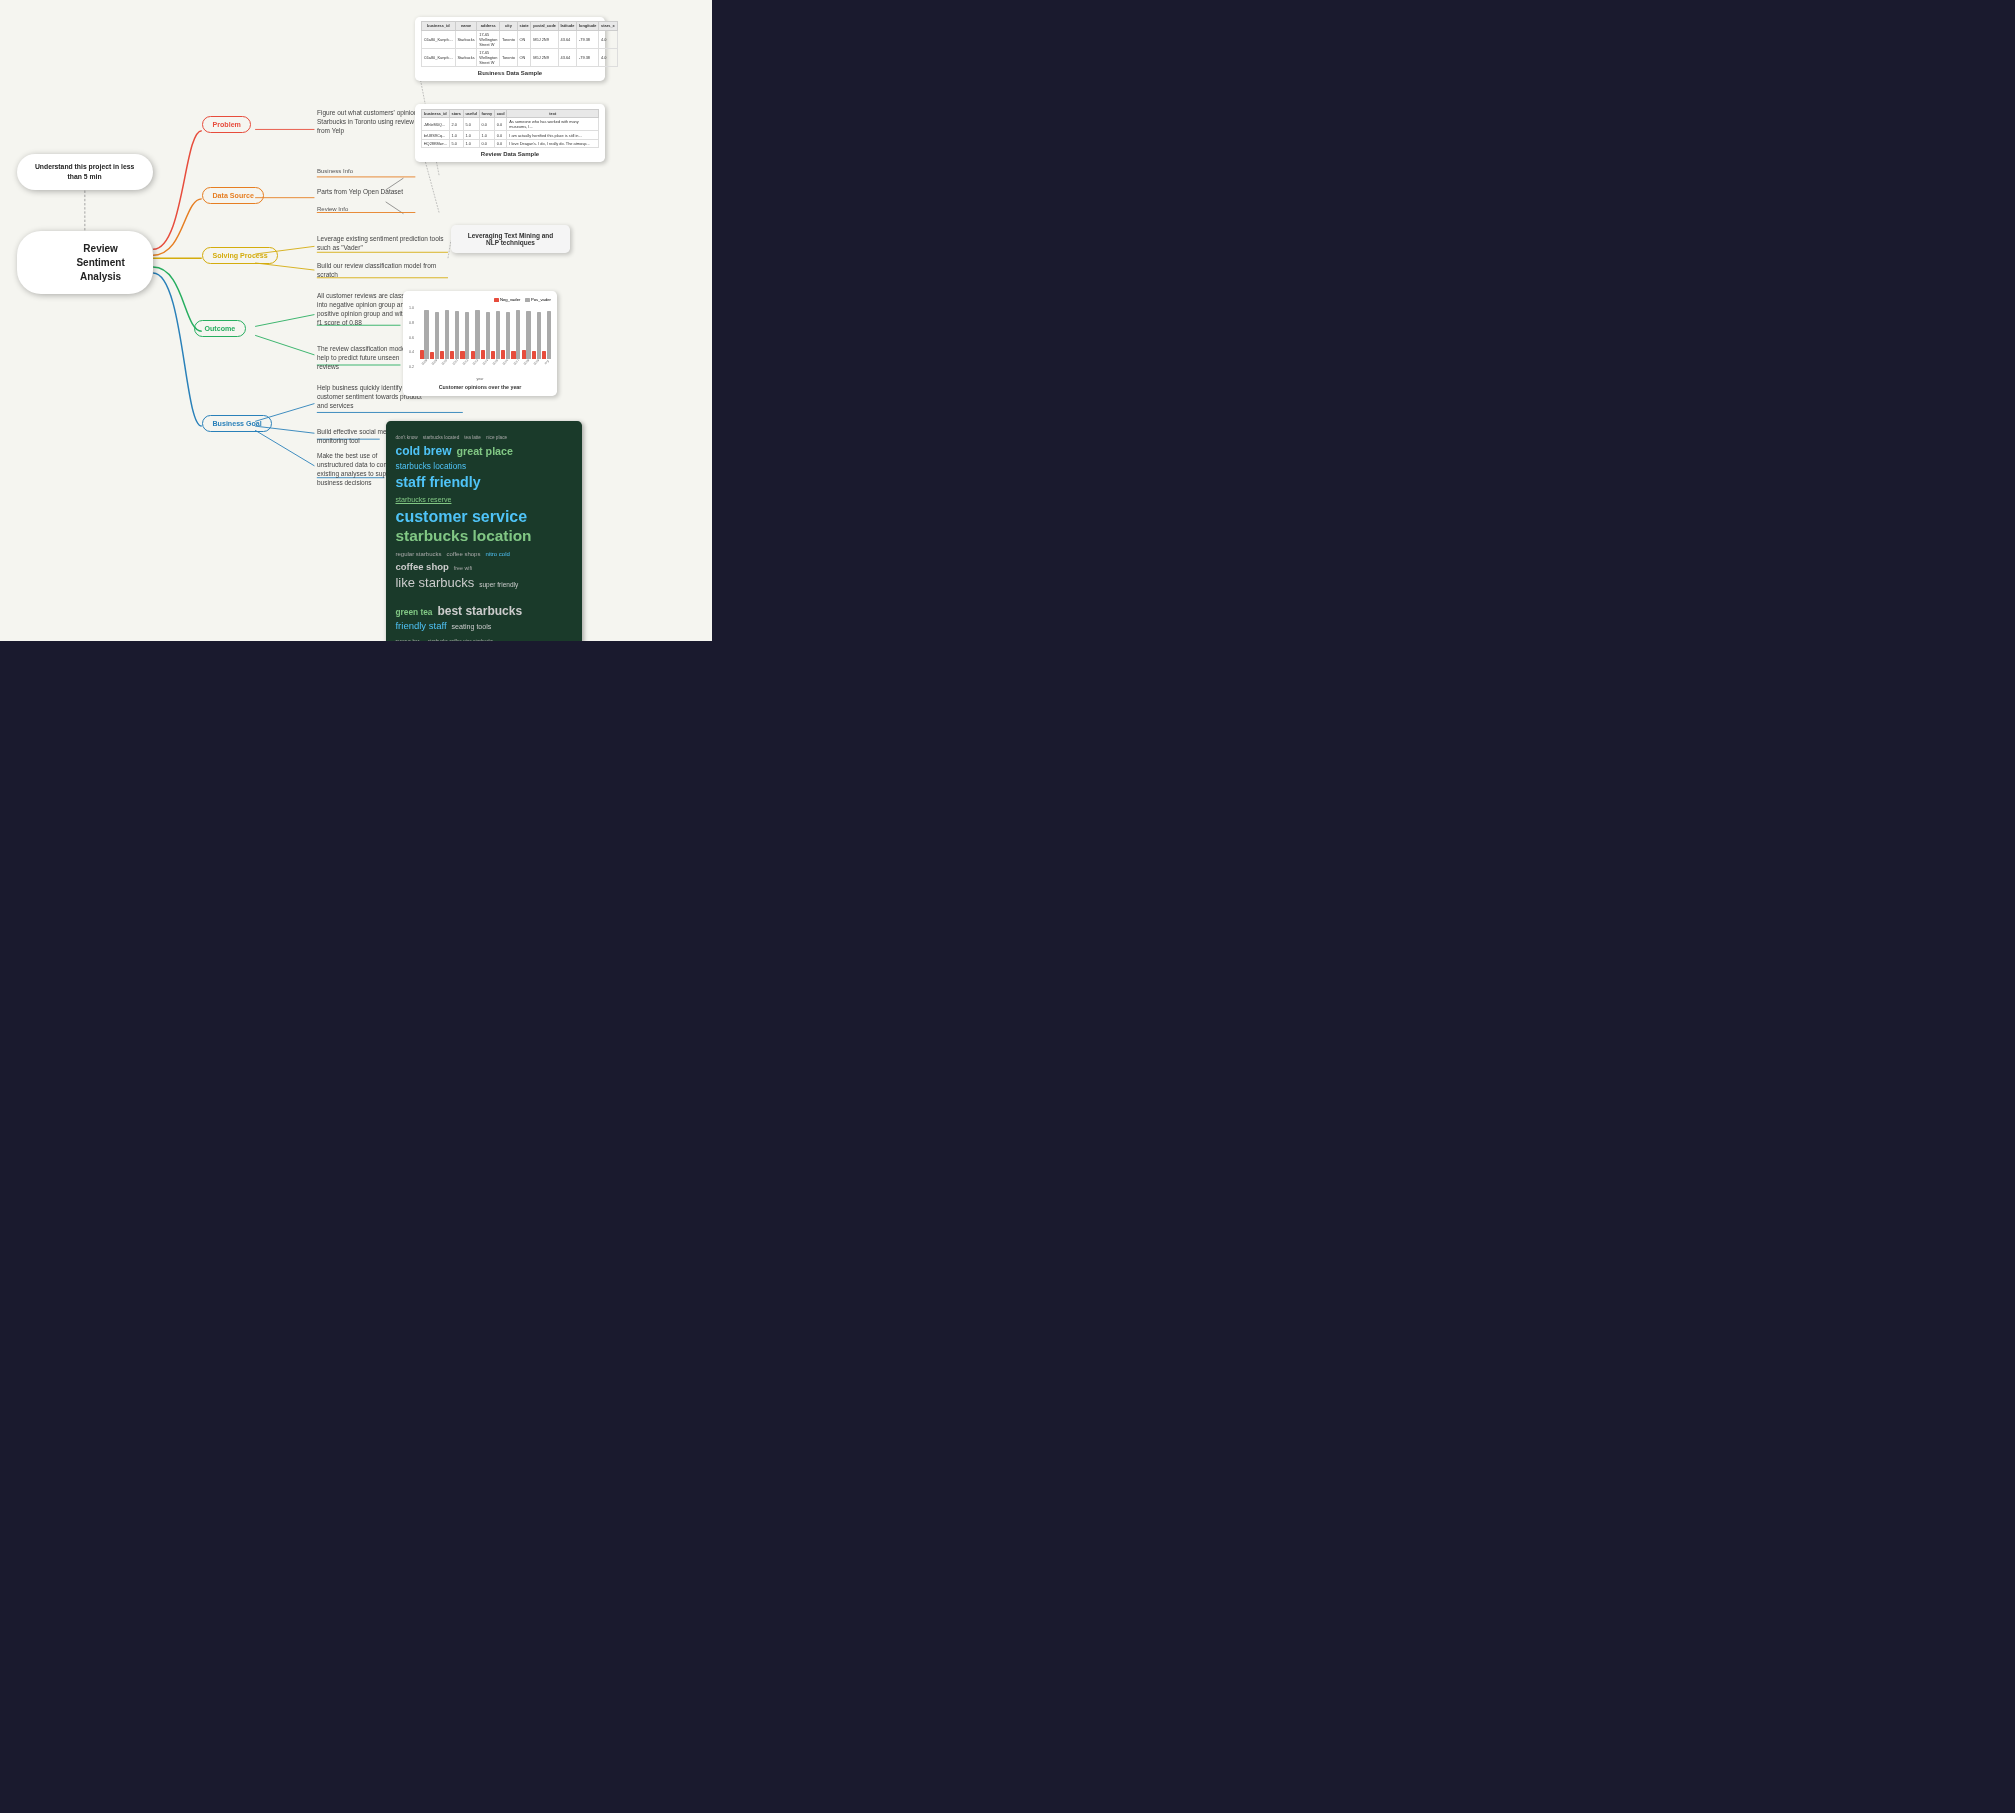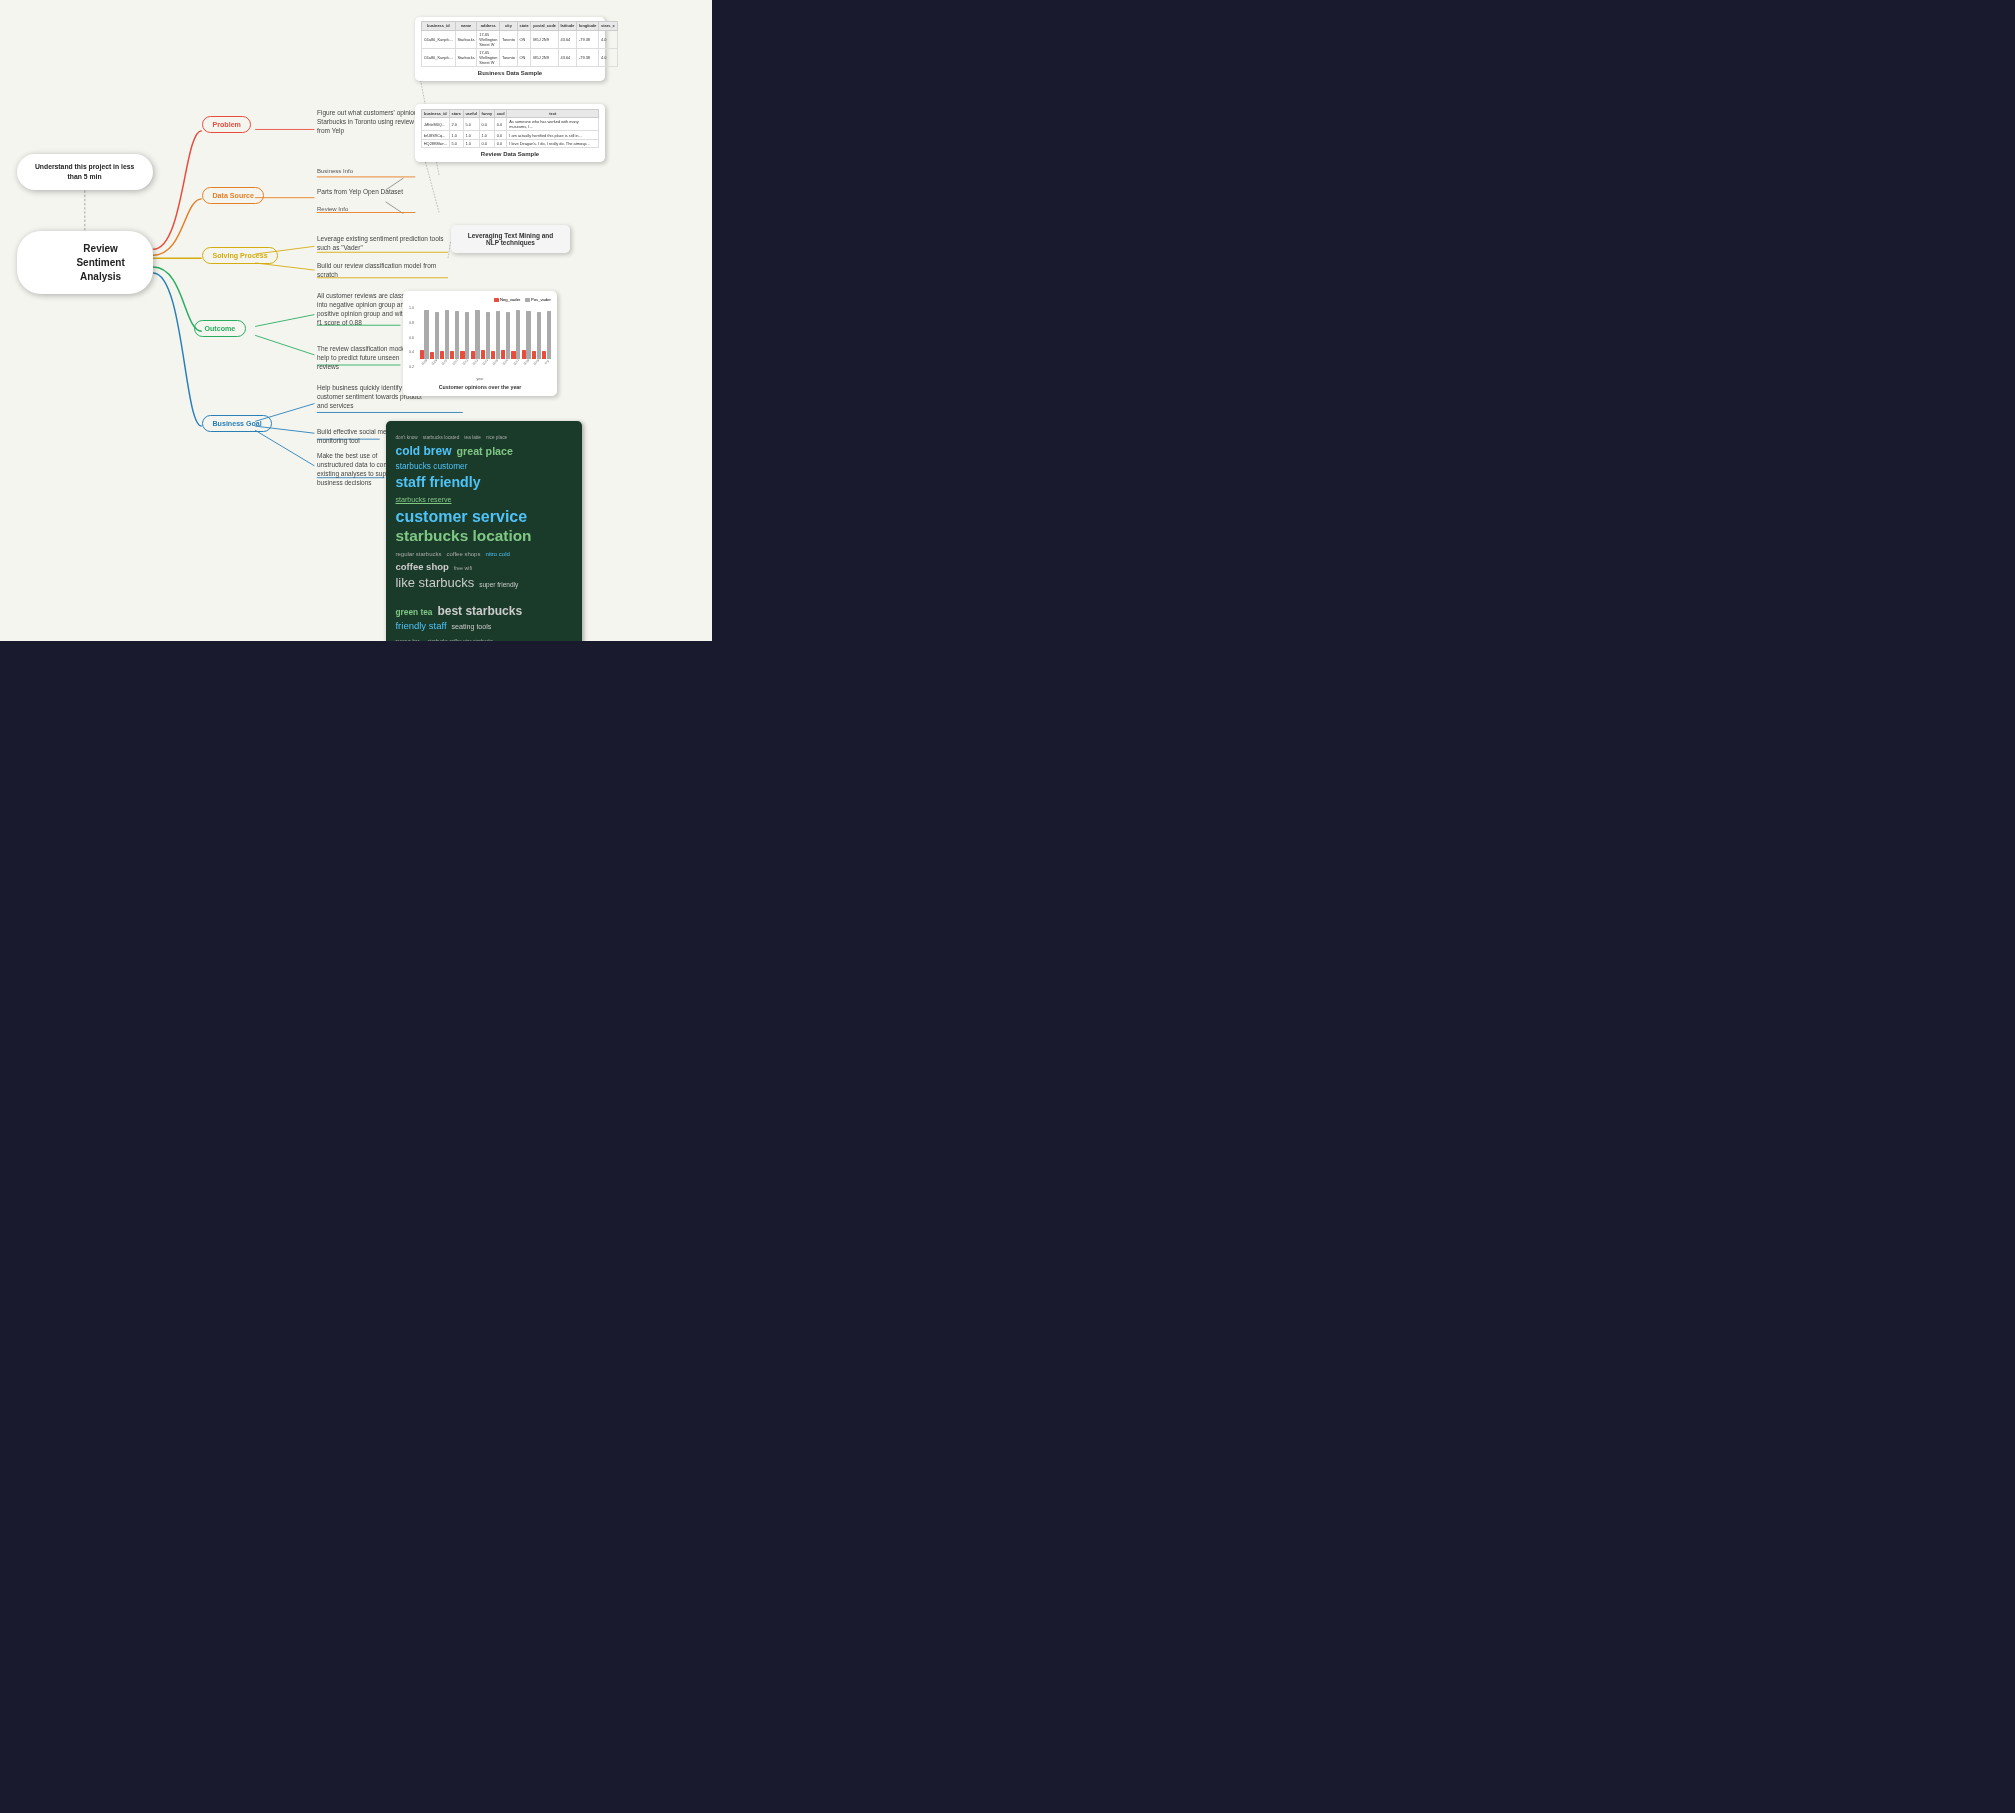--- a/index.html
+++ b/index.html
@@ -633,21 +633,21 @@
   <div class="wordcloud-box">
     <div style="line-height:1.5; font-family: Arial, sans-serif;">
       <span class="wc-word" style="font-size:4.7px; color:#aaa;">don't know</span>
       <span class="wc-word" style="font-size:4.7px; color:#aaa;">starbucks located</span>
       <span class="wc-word" style="font-size:4.7px; color:#aaa;">tea latte</span>
       <span class="wc-word" style="font-size:4.7px; color:#aaa;">nice place</span>
       <br>
       <span class="wc-word" style="font-size:12px; color:#4fc3f7; font-weight:bold;">cold brew</span>
       <span class="wc-word" style="font-size:10.7px; color:#81c784; font-weight:bold;">great place</span>
       <br>
-      <span class="wc-word" style="font-size:8.3px; color:#4fc3f7;">starbucks customer</span>
+      <span class="wc-word" style="font-size:8.3px; color:#4fc3f7;">starbucks locations</span>
       <br>
       <span class="wc-word" style="font-size:14.2px; color:#4fc3f7; font-weight:bold;">staff friendly</span>
       <br>
       <span class="wc-word" style="font-size:7.1px; color:#81c784;text-decoration:underline;">starbucks reserve</span>
       <span class="wc-word" style="font-size:16px; color:#4fc3f7; font-weight:bold;">customer service</span>
       <br>
       <span class="wc-word" style="font-size:15.4px; color:#81c784; font-weight:bold;">starbucks location</span>
       <br>
       <span class="wc-word" style="font-size:6px; color:#aaa;">regular starbucks</span>
       <span class="wc-word" style="font-size:6px; color:#aaa;">coffee shops</span>

